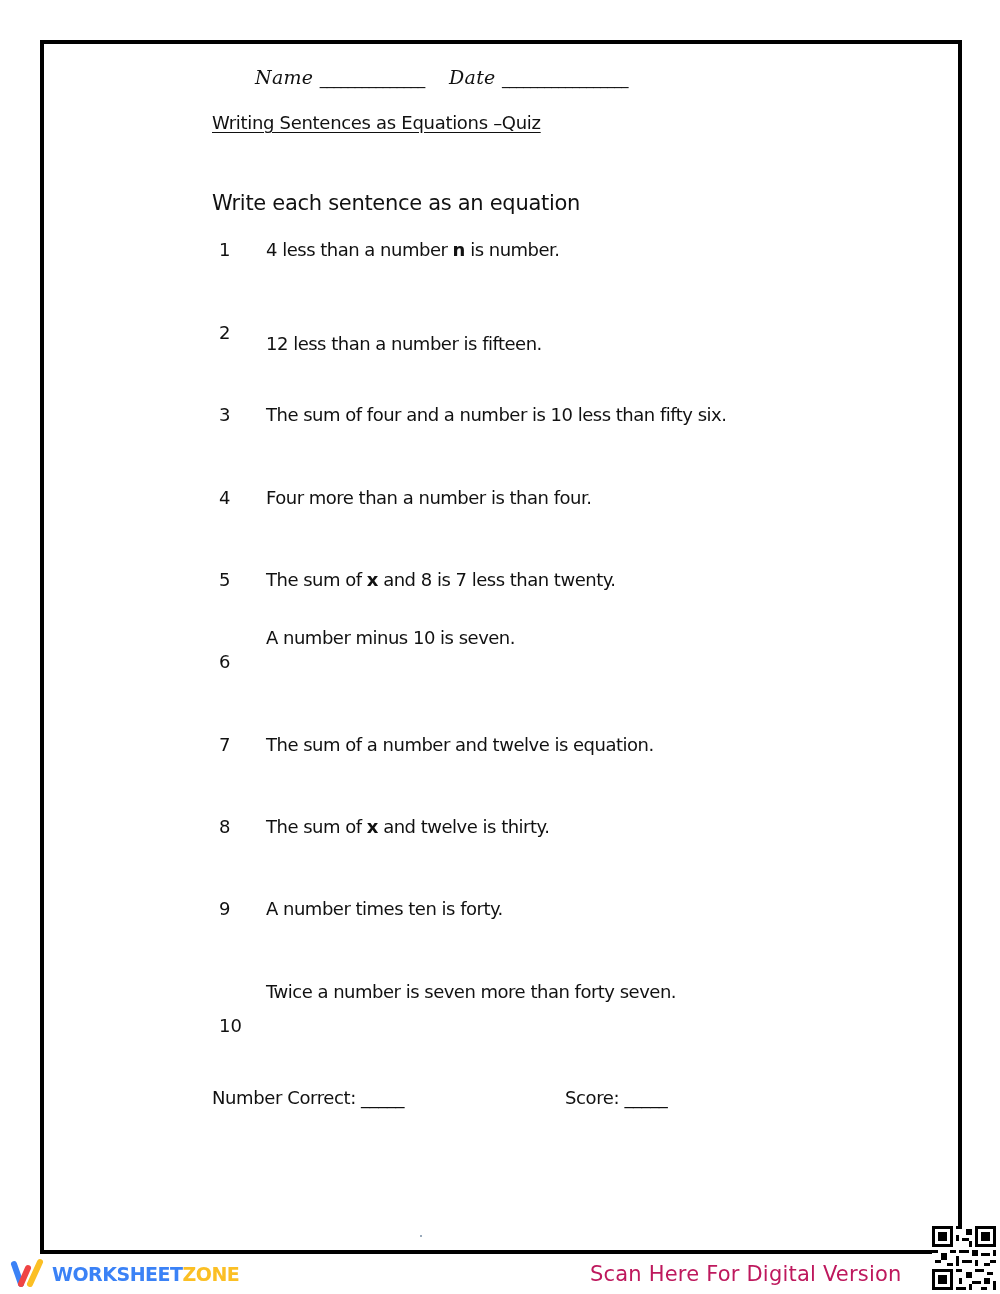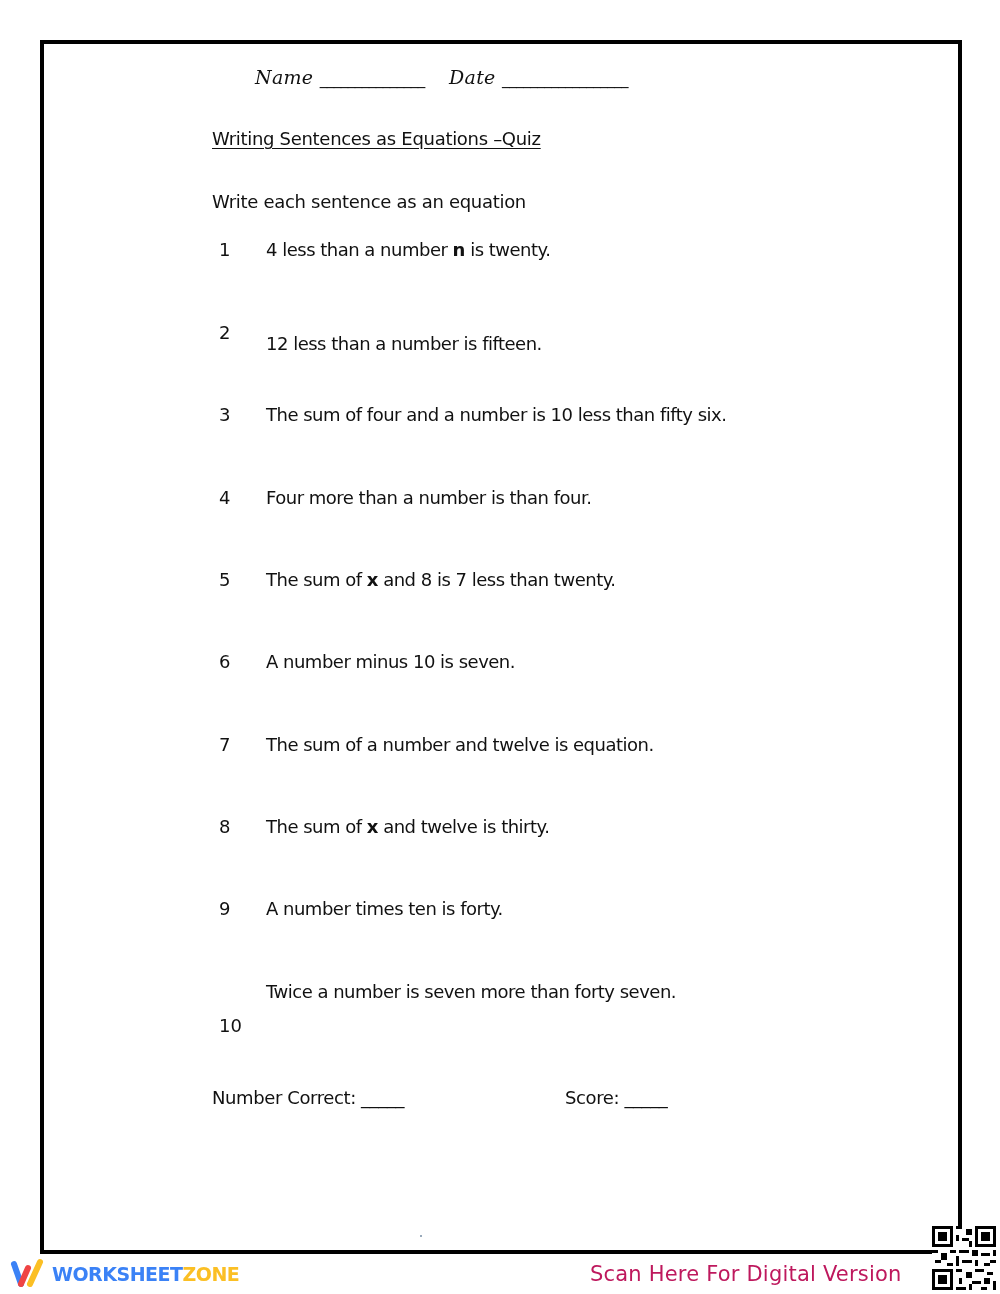--- a/index.html
+++ b/index.html
@@ -2,22 +2,22 @@
 <html><head>
   <meta charset="utf-8">
   <style>
     html, body { margin: 0; padding: 0; background: #ffffff; }
     body { width: 1000px; height: 1294px; position: relative; overflow: hidden; font-family: "DejaVu Sans", sans-serif; color: #111; }
     .frame { position: absolute; left: 40px; top: 40px; width: 914px; height: 1206px; border: 4px solid #000; box-sizing: content-box; }
     .hand { font-family: "DejaVu Serif", serif; font-style: italic; font-size: 19px; letter-spacing: 0.3px; }
     .abs { position: absolute; }
     .name-line { left: 212px; top: 66px; margin-left: 43px; }
     .date-line { left: 449px; top: 66px; }
-    .title { left: 212px; top: 128px; font-size: 18px; text-decoration: underline; text-underline-offset: 3px; letter-spacing: -0.3px; }
-    .instr { left: 212px; top: 191px; font-size: 18px; letter-spacing: -0.3px; }
+    .title { left: 212px; top: 112px; font-size: 18px; text-decoration: underline; text-underline-offset: 3px; letter-spacing: -0.3px; }
+    .instr { left: 212px; top: 191px; font-size: 21px; letter-spacing: -0.3px; }
     .q-num { position: absolute; left: 219px; font-size: 18px; }
     .q-text { position: absolute; left: 266px; font-size: 18px; letter-spacing: -0.5px; white-space: nowrap; }
     .q-text b { font-weight: bold; }
     .foot-left { left: 212px; top: 1087px; font-size: 18px; letter-spacing: -0.4px; }
     .foot-right { left: 565px; top: 1087px; font-size: 18px; letter-spacing: -0.4px; }
     .logo { position: absolute; left: 8px; top: 1258px; display: flex; align-items: center; }
     .logo-mark { width: 40px; height: 32px; position: relative; }
     .logo-text { font-family: "DejaVu Sans", sans-serif; font-weight: bold; font-size: 19px; margin-left: 4px; letter-spacing: -0.5px; }
     .logo-text .w { color: #3b82f6; }
     .logo-text .z { color: #fbbf24; }
@@ -37,31 +37,31 @@
 <div class="abs hand date-line">
   <span>Date</span>
   <span style="font-style:normal;font-family:'DejaVu Sans',sans-serif;font-size:15px;letter-spacing:-0.5px;">__________________</span>
 </div>
 
 <div class="abs title">Writing Sentences as Equations –Quiz</div>
 <div class="abs instr">Write each sentence as an equation</div>
 
 <div id="questions">
     <div class="q-num" style="top: 239px;">1</div>
-    <div class="q-text" style="top: 239px;"><span>4 less than a number </span><b>n</b><span> is twenty.</span></div>
+    <div class="q-text" style="top: 239px;"><span>4 less than a number </span><b>n</b><span> is number.</span></div>
     <div class="q-num" style="top: 322px;">2</div>
     <div class="q-text" style="top: 322px; margin-top: 11px;"><span>12 less than a number is fifteen.</span><b></b><span></span></div>
     <div class="q-num" style="top: 404px;">3</div>
     <div class="q-text" style="top: 404px;"><span>The sum of four and a number is 10 less than fifty six.</span><b></b><span></span></div>
     <div class="q-num" style="top: 487px;">4</div>
     <div class="q-text" style="top: 487px;"><span>Four more than a number is than four.</span><b></b><span></span></div>
     <div class="q-num" style="top: 569px;">5</div>
     <div class="q-text" style="top: 569px;"><span>The sum of </span><b>x</b><span> and 8 is 7 less than twenty.</span></div>
     <div class="q-num" style="top: 651px;">6</div>
-    <div class="q-text" style="top: 651px;"><span>A number minus 10 is seven.</span><b></b><span></span></div>
+    <div class="q-text" style="top: 627px;"><span>A number minus 10 is seven.</span><b></b><span></span></div>
     <div class="q-num" style="top: 734px;">7</div>
     <div class="q-text" style="top: 734px;"><span>The sum of a number and twelve is equation.</span><b></b><span></span></div>
     <div class="q-num" style="top: 816px;">8</div>
     <div class="q-text" style="top: 816px;"><span>The sum of </span><b>x</b><span> and twelve is thirty.</span></div>
     <div class="q-num" style="top: 898px;">9</div>
     <div class="q-text" style="top: 898px;"><span>A number times ten is forty.</span><b></b><span></span></div>
     <div class="q-num" style="top: 991px; margin-top: 24px;">10</div>
     <div class="q-text" style="top: 981px;"><span>Twice a number is seven more than forty seven.</span><b></b><span></span></div>
   </div>
 

